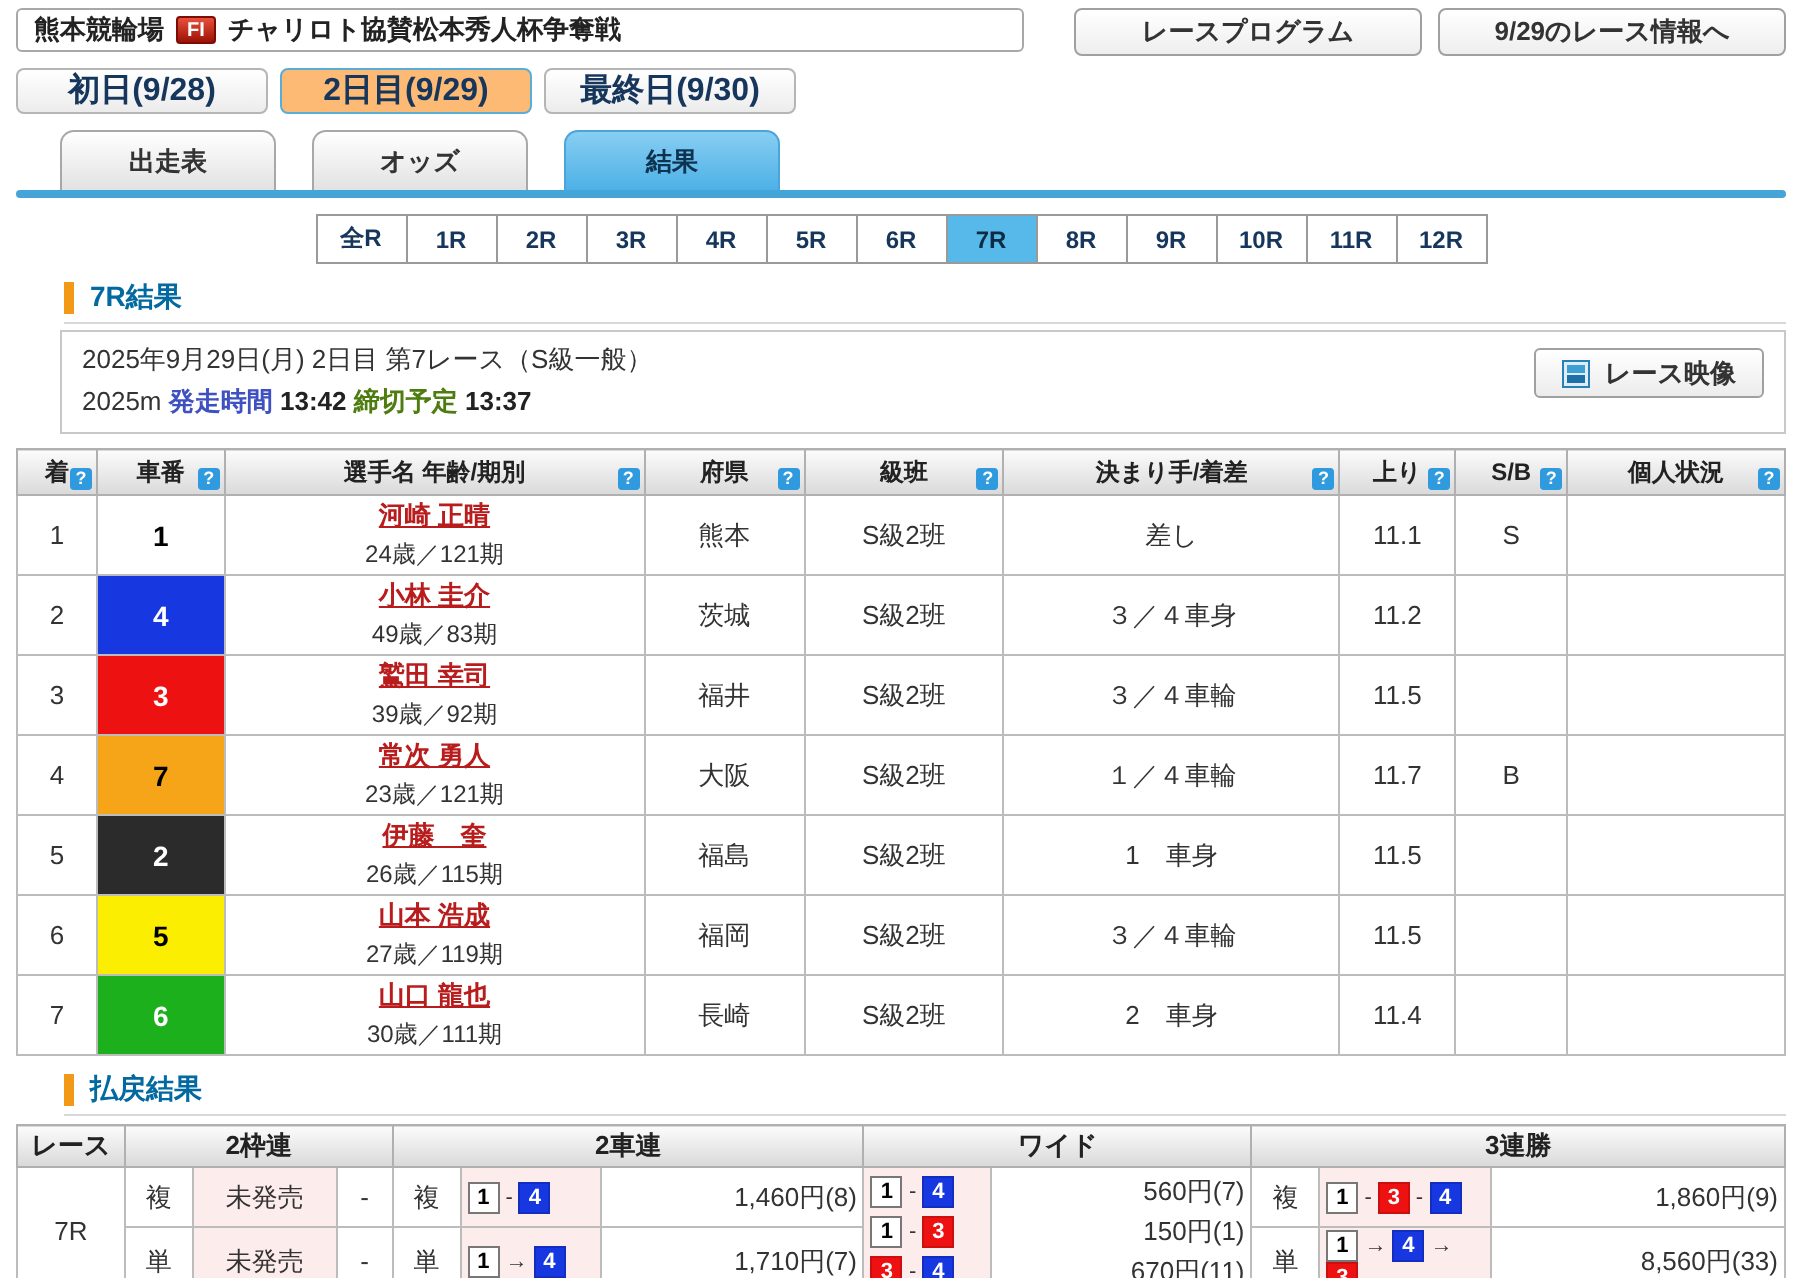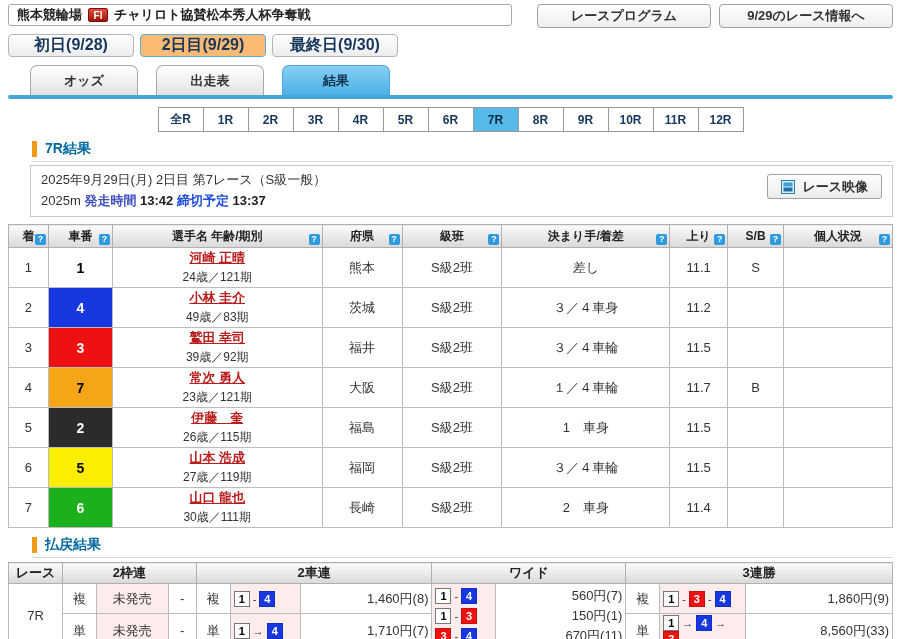--- a/index.html
+++ b/index.html
@@ -61,21 +61,21 @@
 
   
   .section-header { margin:8px 0 0 24px; padding-bottom:3px; display:flex; align-items:center; border-bottom:1px solid #d8d8d8; }
   .accent-bar { width:5px; height:16px; background:#f29a18; margin-right:8px; flex:none; }
   .section-title { font-size:14px; font-weight:bold; color:#0369a1; }
 
   
   .info-box { margin:3px 0 0 22px; border:1px solid #c8c8c8; padding:5px 10px 6px; position:relative; font-size:13px; color:#333; }
   .info-line2 { margin-top:3px; }
   .lbl-start { color:#3f51c1; font-weight:bold; }
-  .lbl-deadline { color:#1d4ed8; font-weight:bold; }
+  .lbl-deadline { color:#4d7c0f; font-weight:bold; }
   .time-val { font-weight:bold; color:#222; }
   .video-btn {
     position:absolute; right:10px; top:8px; height:25px; padding:0 13px;
     border:1px solid #a0a0a0; border-radius:3px; background:linear-gradient(#ffffff,#ececec);
     display:flex; align-items:center; gap:7px; font-size:13px; font-weight:bold; color:#333; cursor:pointer;
   }
 
   
   table.results { border-collapse:collapse; width:885px; margin-top:7px; border:1px solid #888; }
   table.results th {
@@ -131,22 +131,22 @@
     </div>
   </div>
 
   <div class="day-tabs" id="day-tabs">
       <div class="day-tab">初日(9/28)</div>
       <div class="day-tab active">2日目(9/29)</div>
       <div class="day-tab">最終日(9/30)</div>
     </div>
 
   <div class="content-tabs" id="content-tabs">
+      <div class="content-tab">出走表</div>
       <div class="content-tab">オッズ</div>
-      <div class="content-tab">出走表</div>
       <div class="content-tab active">結果</div>
     </div>
   <div class="tab-underline"></div>
 
   <div class="race-tabs" id="race-tabs">
       <div class="race-tab">全R</div>
       <div class="race-tab">1R</div>
       <div class="race-tab">2R</div>
       <div class="race-tab">3R</div>
       <div class="race-tab">4R</div>

